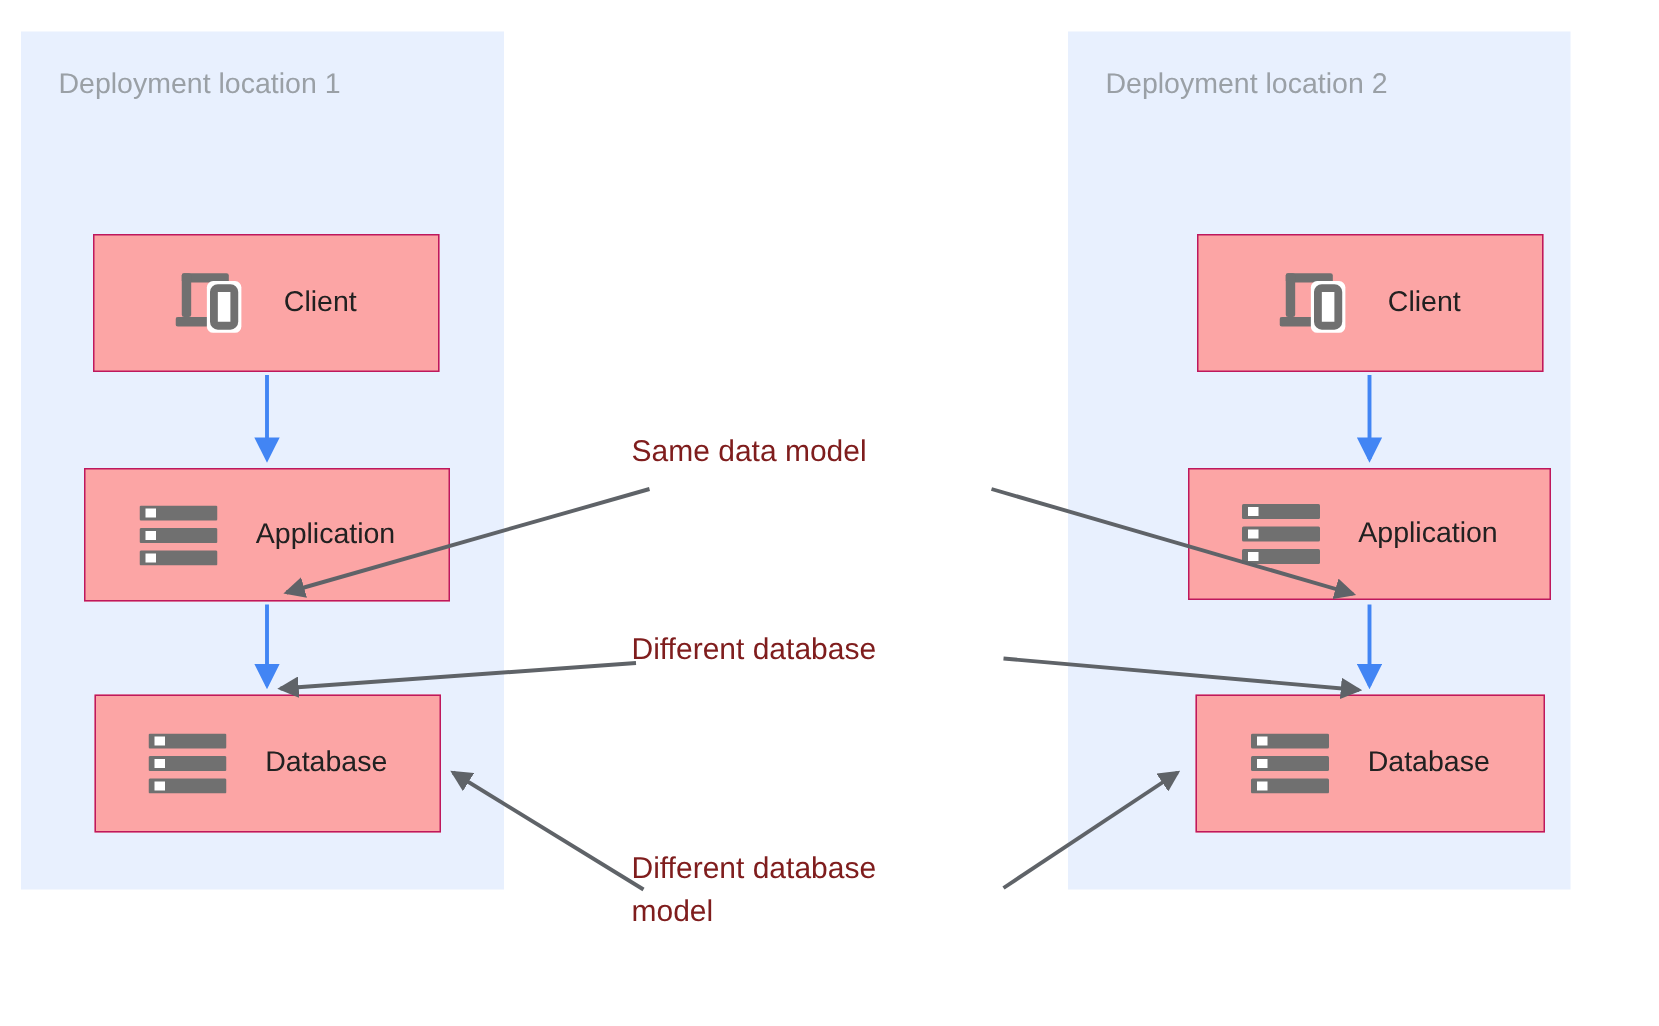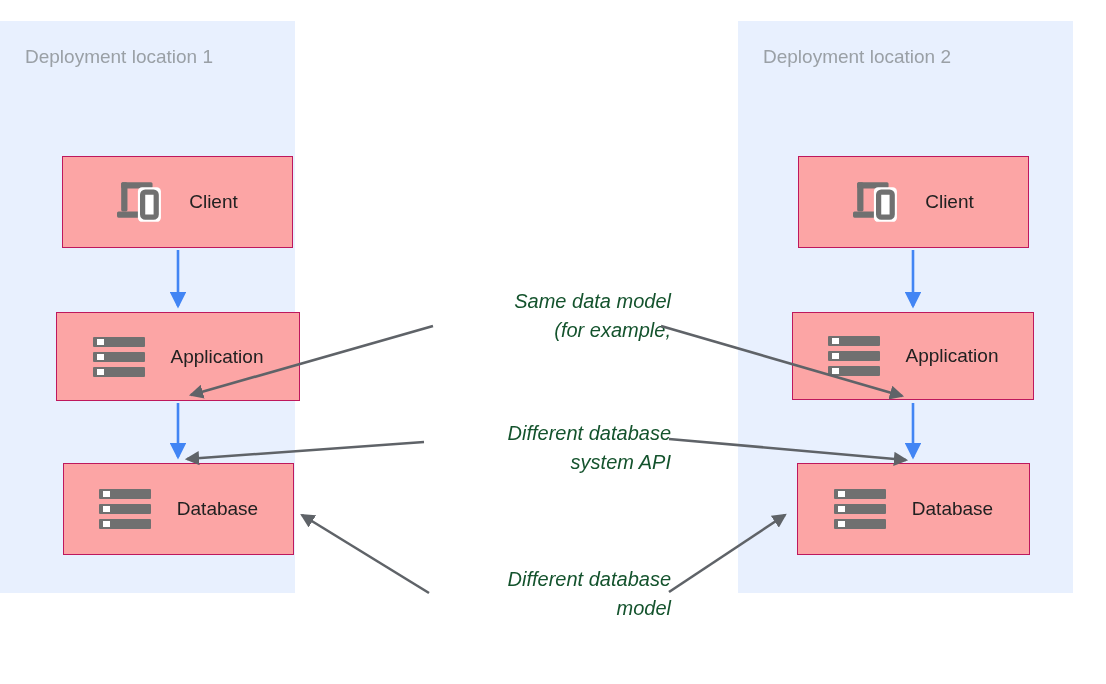--- a/index.html
+++ b/index.html
@@ -45,37 +45,36 @@
   .overlay {
     position:absolute;
     left:0; top:0;
     width:1106px; height:684px;
     pointer-events:none;
   }
 
   .annotation {
     position:absolute;
     width:250px;
-    text-align:right;
+    text-align:left;
     font-size:20px;
     line-height:29px;
-    color:#14532d;
-    font-style:italic;
+    color:#7f1d1d;
   }
 </style>
 </head>
 <body>
 
 <div class="stage">
 
-  <section class="panel" style="left:0; top:21px; width:295px; height:572px;">
+  <section class="panel" style="left:14px; top:21px; width:322px; height:572px;">
     <h2 class="panel-title">Deployment location 1</h2>
   </section>
 
-  <section class="panel" style="left:738px; top:21px; width:335px; height:572px;">
+  <section class="panel" style="left:712px; top:21px; width:335px; height:572px;">
     <h2 class="panel-title">Deployment location 2</h2>
   </section>
 
   <div class="node" style="left:62px; top:156px; width:231px; height:92px;">
     <span class="icon">
       <svg width="46" height="42" viewBox="0 0 44 38">
         <g fill="#707070">
           <rect x="4" y="0" width="30" height="6" rx="1.5"></rect>
           <rect x="4" y="0" width="6" height="28" rx="1.5"></rect>
           <rect x="0" y="28" width="24" height="6" rx="1.5"></rect>
@@ -169,26 +168,24 @@
           <rect x="4" y="17" width="7" height="6"></rect>
           <rect x="4" y="32" width="7" height="6"></rect>
         </g>
       </svg>
     </span>
     <span class="node-label">Database</span>
   </div>
 
   <div class="annotation" style="left:421px; top:287px;">
     <div>Same data model</div>
-    <div>(for example,</div>
   </div>
 
   <div class="annotation" style="left:421px; top:419px;">
     <div>Different database</div>
-    <div>system API</div>
   </div>
 
   <div class="annotation" style="left:421px; top:565px;">
     <div>Different database</div>
     <div>model</div>
   </div>
 
   <svg class="overlay" viewBox="0 0 1106 684">
     <defs>
       <marker id="headBlue" viewBox="0 0 10 10" refX="8.5" refY="5" markerWidth="6.5" markerHeight="6.5" orient="auto-start-reverse">

